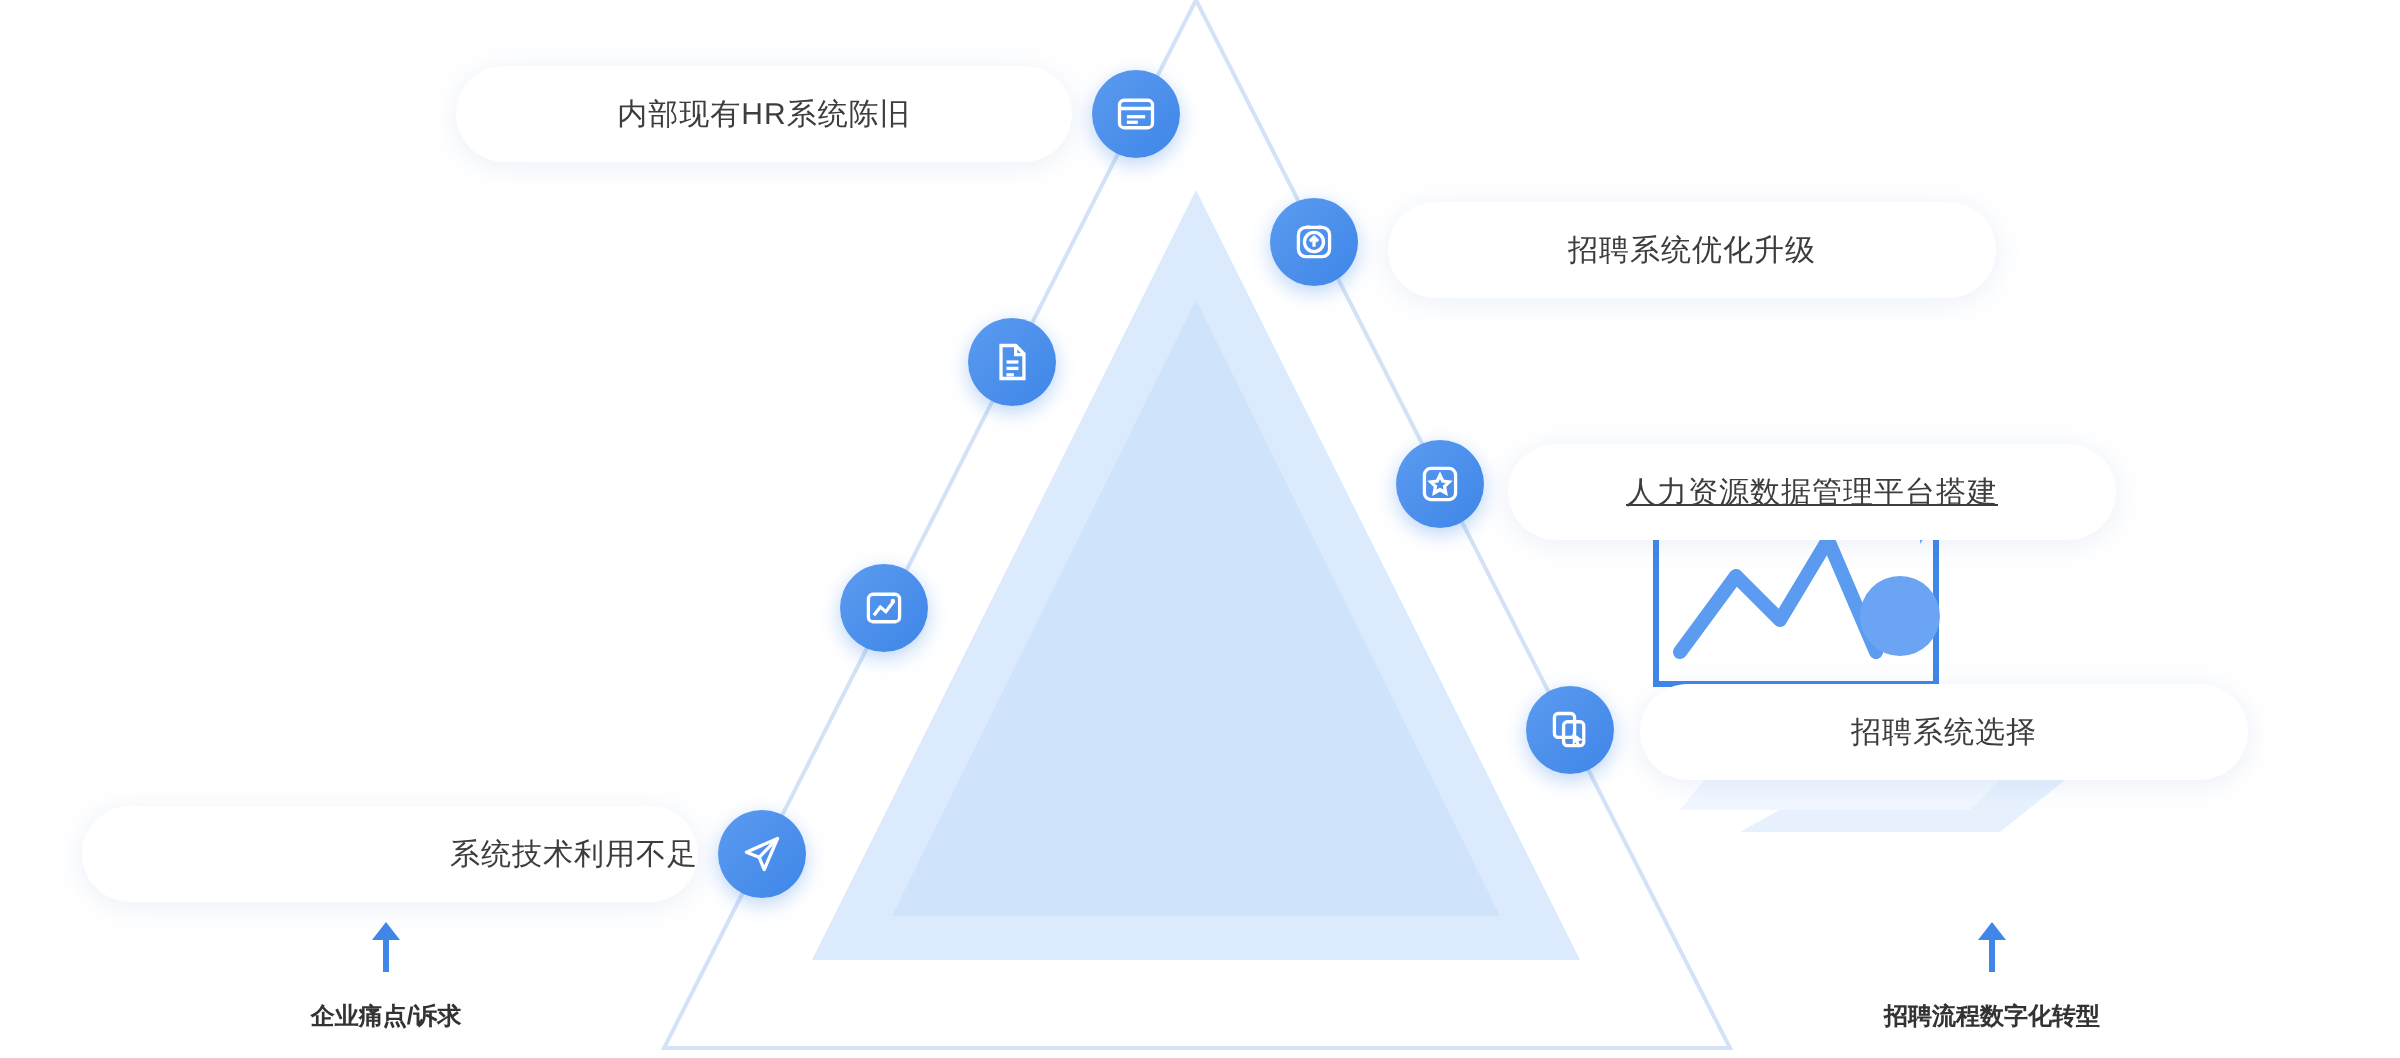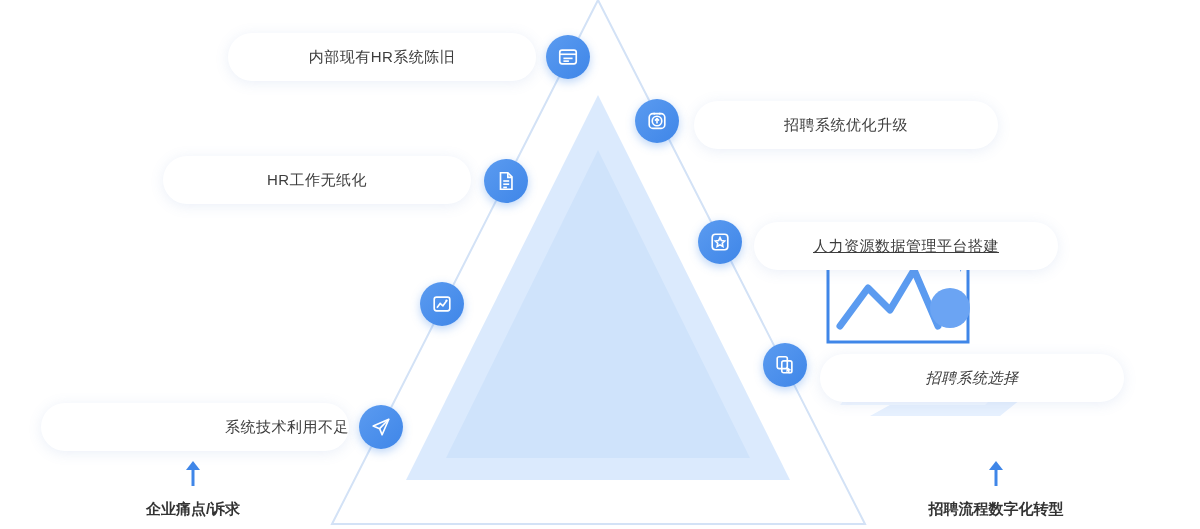--- a/index.html
+++ b/index.html
@@ -63,21 +63,21 @@
     box-shadow: 0 3px 10px rgba(63,134,232,0.35);
     display: flex;
     align-items: center;
     justify-content: center;
   }
   .badge svg { display: block; }
 
   
   .axis-label {
     position: absolute;
-    font-size: 15px;
+    font-size: 12px;
     font-weight: bold;
     color: #333333;
     white-space: nowrap;
     text-align: center;
   }
   .axis-arrow {
     position: absolute;
     width: 20px; height: 26px;
   }
 </style>
@@ -116,23 +116,20 @@
   </div>
   <div class="badge" style="left:546px; top:35px;">
     <svg width="22" height="22" viewBox="0 0 24 24" fill="none" stroke="#ffffff" stroke-width="1.8">
       <rect x="3" y="4.5" width="18" height="15" rx="2.5"></rect>
       <line x1="3" y1="9" x2="21" y2="9"></line>
       <line x1="7" y1="13.5" x2="17" y2="13.5"></line>
       <line x1="7" y1="16.5" x2="13" y2="16.5"></line>
     </svg>
   </div>
 
-  <div class="pill" style="left:163px; top:156px; width:308px;">
-    <span>HR工作无纸化</span>
-  </div>
   <div class="badge" style="left:484px; top:159px;">
     <svg width="22" height="22" viewBox="0 0 24 24" fill="none" stroke="#ffffff" stroke-width="1.8">
       <path d="M6 3 H14 L18.5 7.5 V21 H6 Z"></path>
       <polyline points="14,3 14,8 18.5,8"></polyline>
       <line x1="9" y1="12" x2="15.5" y2="12"></line>
       <line x1="9" y1="15.5" x2="15.5" y2="15.5"></line>
       <line x1="9" y1="19" x2="13" y2="19"></line>
     </svg>
   </div>
 
@@ -178,21 +175,21 @@
     <span>人力资源数据管理平台搭建</span>
   </div>
 
   <div class="badge" style="left:763px; top:343px;">
     <svg width="22" height="22" viewBox="0 0 24 24" fill="none" stroke="#ffffff" stroke-width="1.8">
       <rect x="3.5" y="3" width="11" height="13" rx="2"></rect>
       <rect x="8.5" y="7.5" width="11" height="13" rx="2"></rect>
       <path d="M13.5 13.5 L19 17.5 L16.6 18.2 L17.8 20.8 L16.2 21.4 L15 18.8 L13.5 20.4 Z" fill="#ffffff" stroke="none"></path>
     </svg>
   </div>
-  <div class="pill" style="left:820px; top:354px; width:304px;font-style:italic;">
+  <div class="pill" style="left:820px; top:342px; width:304px;">
     <span>招聘系统选择</span>
   </div>
 
   <svg class="axis-arrow" style="left:183px; top:461px;" viewBox="0 0 20 26">
     <line x1="10" y1="25" x2="10" y2="6" stroke="#3f86e8" stroke-width="3"></line>
     <polygon points="10,0 17,9 3,9" fill="#3f86e8"></polygon>
   </svg>
   <div class="axis-label" style="left:93px; top:500px; width:200px;">企业痛点/诉求</div>
 
   <svg class="axis-arrow" style="left:986px; top:461px;" viewBox="0 0 20 26">

